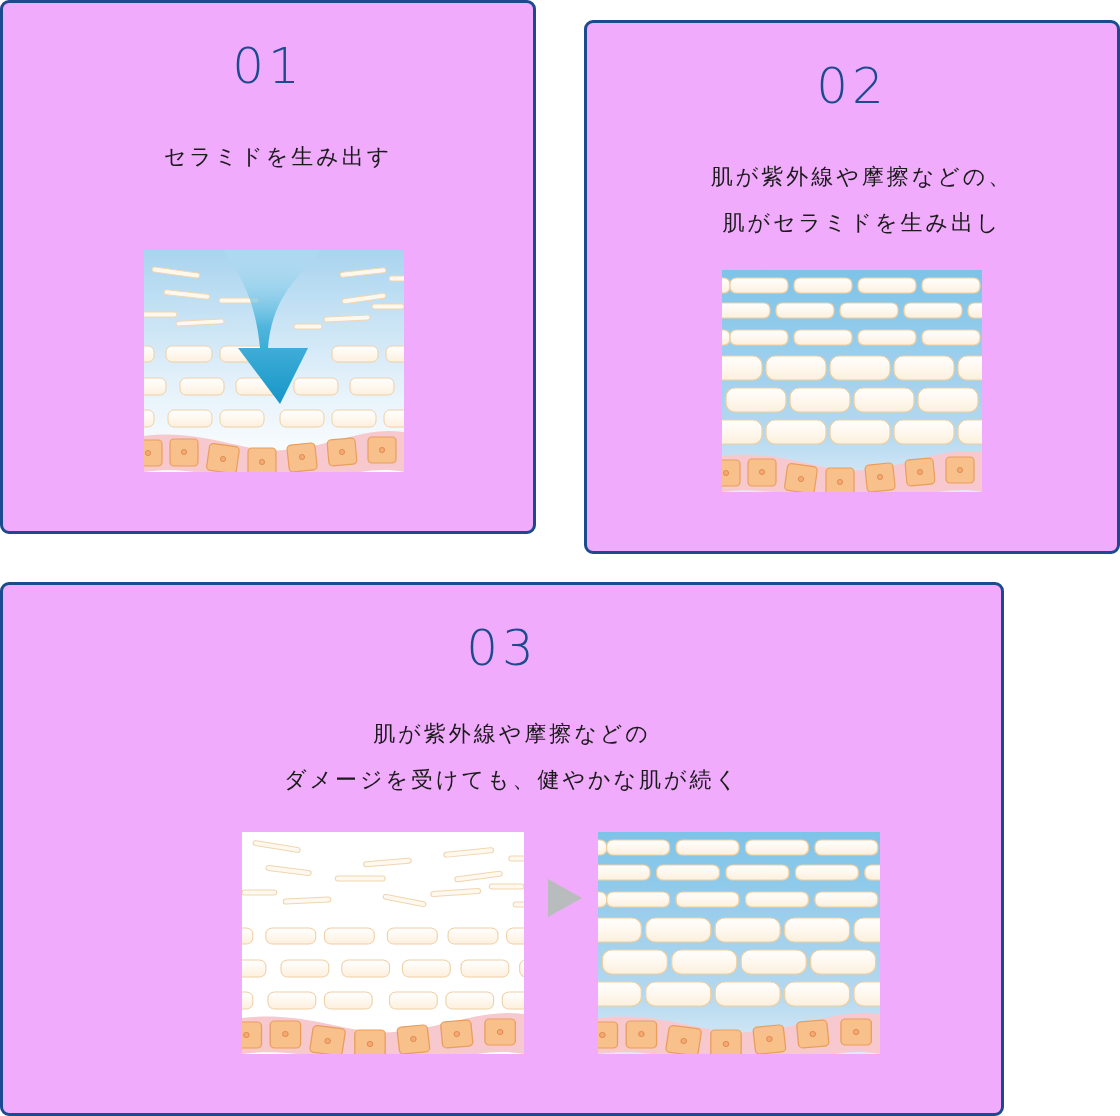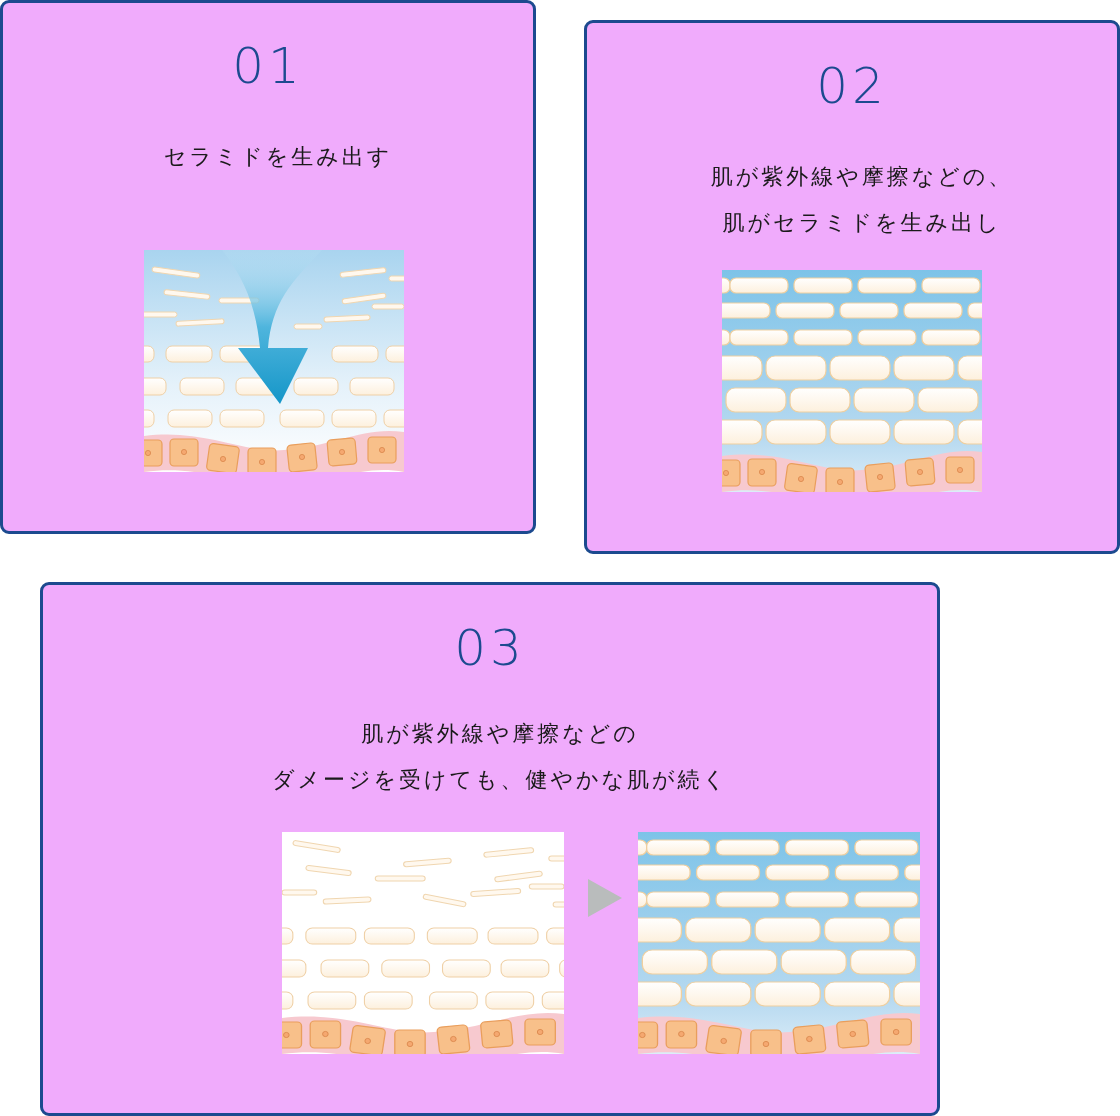--- a/index.html
+++ b/index.html
@@ -4,21 +4,21 @@
 <style>
   html, body { margin: 0; padding: 0; background: #ffffff; }
   body { width: 1120px; height: 1116px; position: relative; font-family: "DejaVu Sans", "Liberation Sans", sans-serif; overflow: hidden; }
   .card {
     position: absolute; box-sizing: border-box;
     border: 3px solid #1c4a8f; border-radius: 9px;
     background: #f0abfc;
   }
   #card1 { left: 0; top: 0; width: 536px; height: 534px; }
   #card2 { left: 584px; top: 0; width: 536px; height: 534px; margin-top: 20px; }
-  #card3 { left: 0; top: 582px; width: 900px; height: 534px; margin-left: 40px; }
+  #card3 { left: 0; top: 582px; width: 1004px; height: 534px; }
   .num {
     position: absolute; left: 0; right: 0; text-align: center;
     color: #1c4a8f; font-family: "DejaVu Sans", sans-serif;
     font-weight: 200; font-size: 50px; letter-spacing: 4px; line-height: 1;
   }
   #card1 .num, #card2 .num { top: 38px; }
   #card3 .num { top: 38px; }
   .desc {
     position: absolute; left: 0; right: 0; text-align: center;
     color: #1a1a1a; font-size: 22px; line-height: 46px; letter-spacing: 3px; padding-left: 20px;

